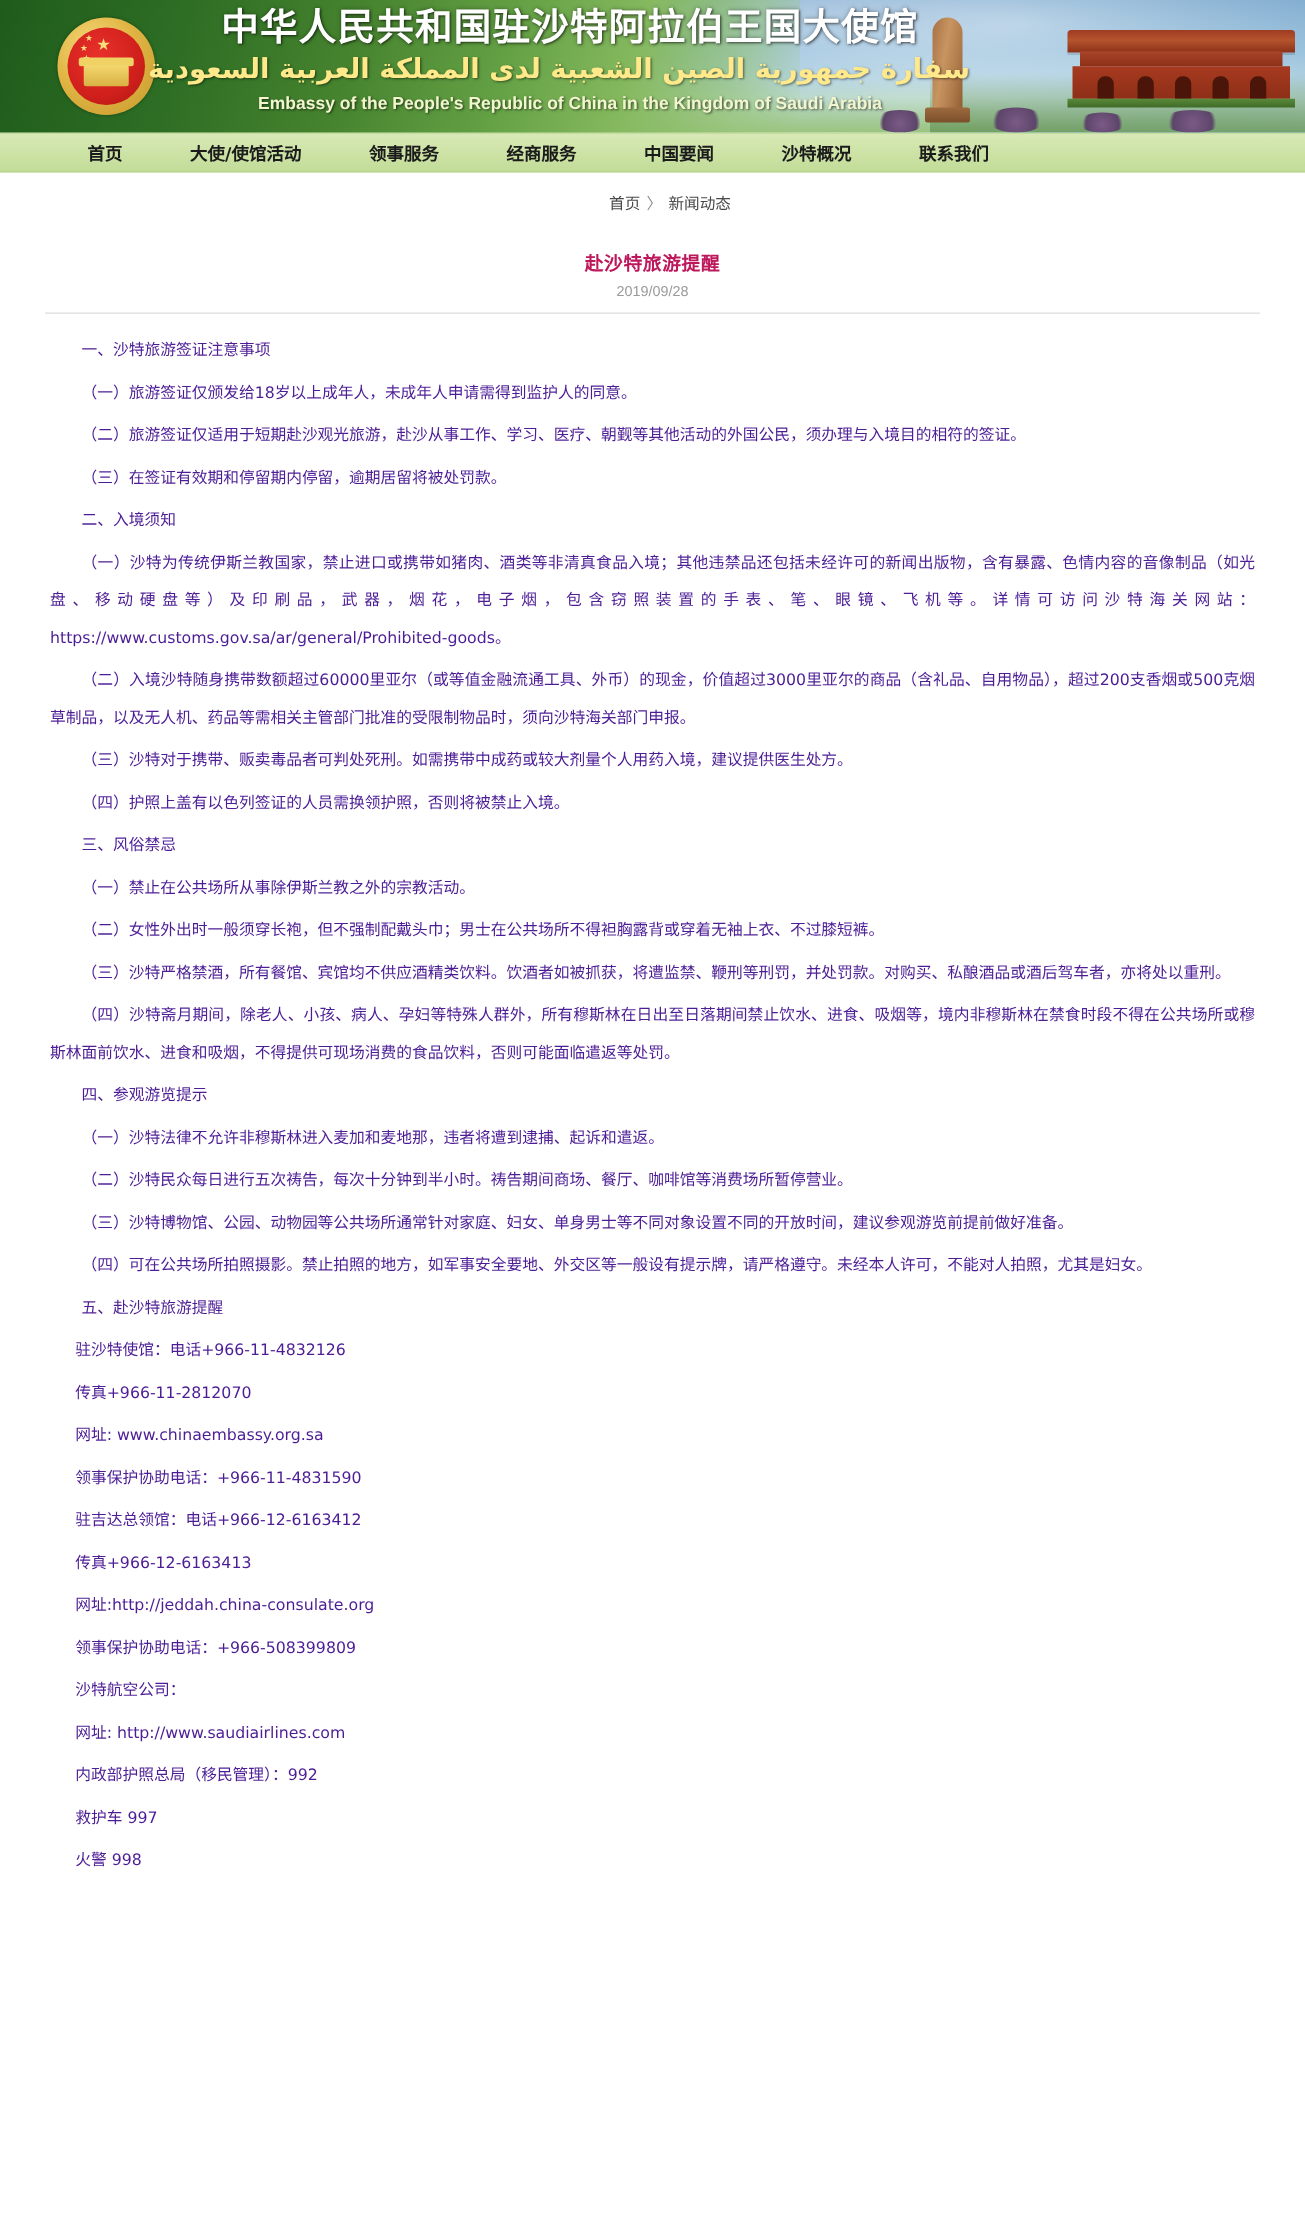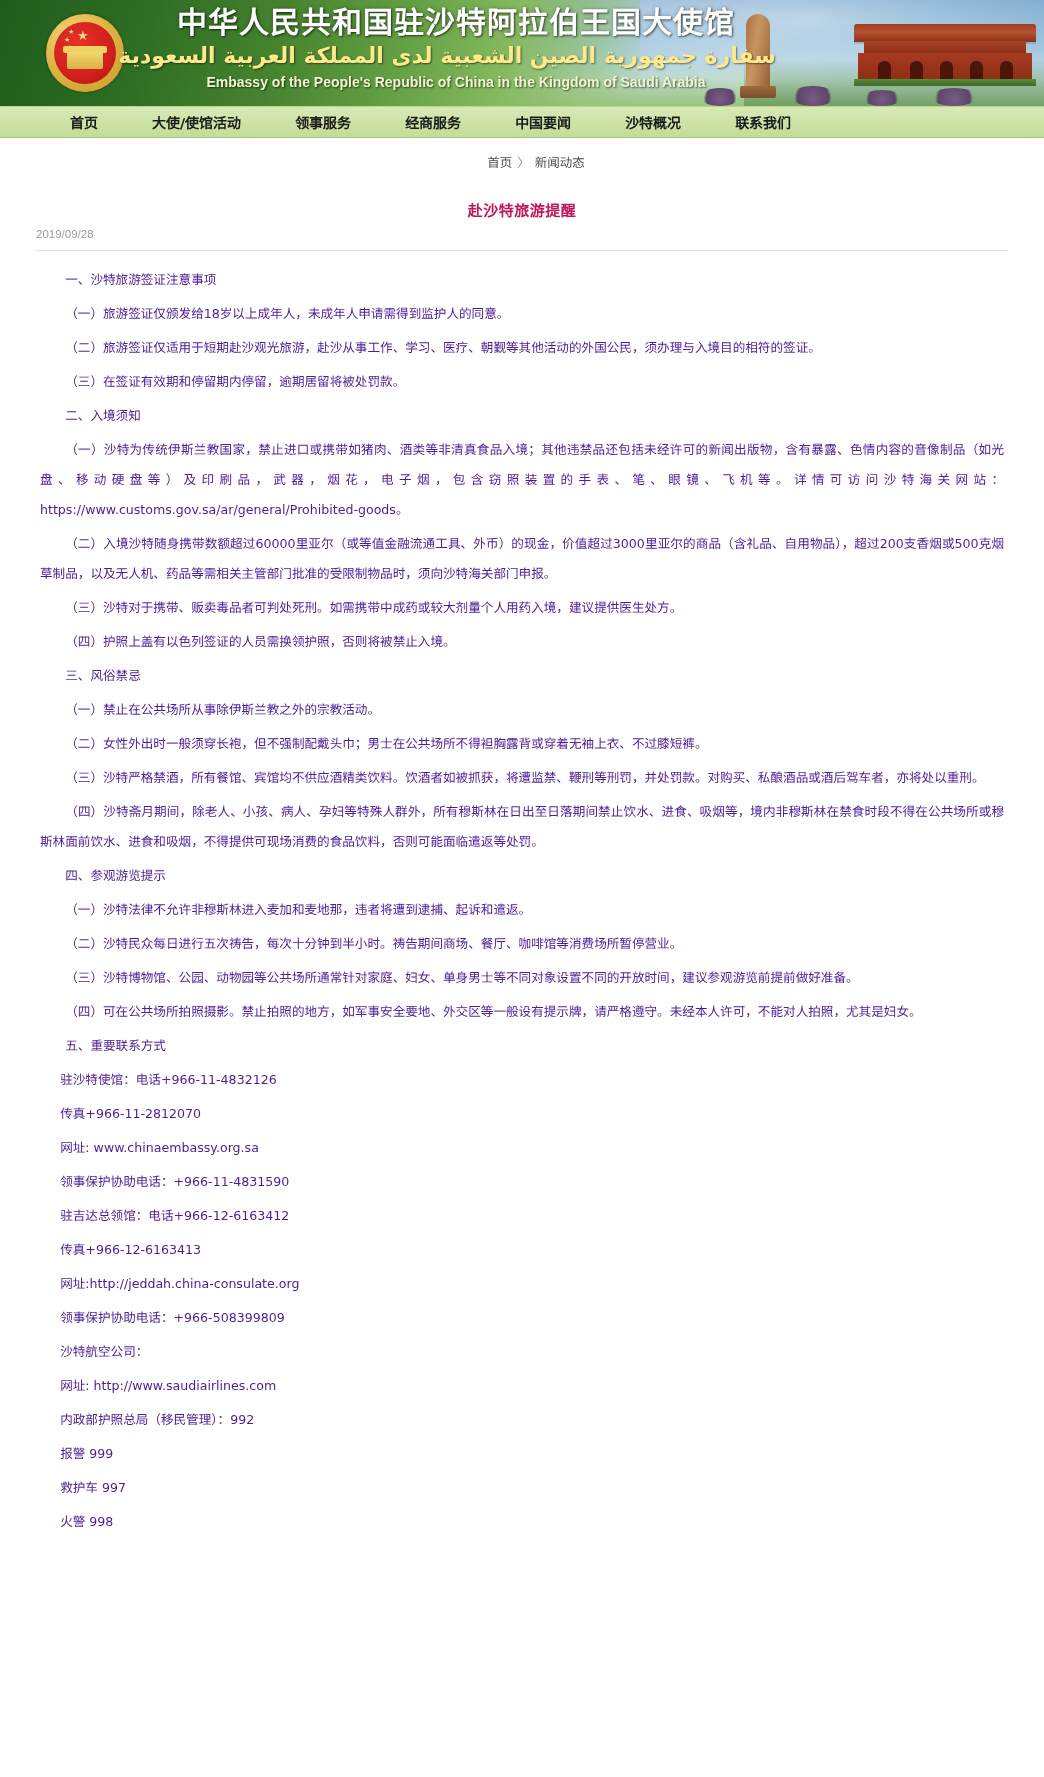--- a/index.html
+++ b/index.html
@@ -243,21 +243,21 @@
   .article-title {
     text-align: center;
     font-family: "DejaVu Sans", "Liberation Sans", sans-serif;
     font-size: 15px;
     font-weight: bold;
     color: #be185d;
     letter-spacing: 0.5px;
     padding-top: 12px;
   }
   .article-date {
-    text-align: left;
+    text-align: center;
     font-size: 11.5px;
     color: #9a9a9a;
     padding-top: 8px;
     padding-bottom: 10px;
     font-family: "Liberation Sans", sans-serif;
   }
   .rule {
     border-top: 1px solid #dddddd;
     margin: 0 0 14px 0;
     height: 0;
@@ -365,31 +365,30 @@
         <p class="heading">三、风俗禁忌</p>
         <p class="heading">（一）禁止在公共场所从事除伊斯兰教之外的宗教活动。</p>
         <p class="heading">（二）女性外出时一般须穿长袍，但不强制配戴头巾；男士在公共场所不得袒胸露背或穿着无袖上衣、不过膝短裤。</p>
         <p class="heading">（三）沙特严格禁酒，所有餐馆、宾馆均不供应酒精类饮料。饮酒者如被抓获，将遭监禁、鞭刑等刑罚，并处罚款。对购买、私酿酒品或酒后驾车者，亦将处以重刑。</p>
         <p class="heading">（四）沙特斋月期间，除老人、小孩、病人、孕妇等特殊人群外，所有穆斯林在日出至日落期间禁止饮水、进食、吸烟等，境内非穆斯林在禁食时段不得在公共场所或穆斯林面前饮水、进食和吸烟，不得提供可现场消费的食品饮料，否则可能面临遣返等处罚。</p>
         <p class="heading">四、参观游览提示</p>
         <p class="heading">（一）沙特法律不允许非穆斯林进入麦加和麦地那，违者将遭到逮捕、起诉和遣返。</p>
         <p class="heading">（二）沙特民众每日进行五次祷告，每次十分钟到半小时。祷告期间商场、餐厅、咖啡馆等消费场所暂停营业。</p>
         <p class="heading">（三）沙特博物馆、公园、动物园等公共场所通常针对家庭、妇女、单身男士等不同对象设置不同的开放时间，建议参观游览前提前做好准备。</p>
         <p class="heading">（四）可在公共场所拍照摄影。禁止拍照的地方，如军事安全要地、外交区等一般设有提示牌，请严格遵守。未经本人许可，不能对人拍照，尤其是妇女。</p>
-        <p class="heading">五、重要联系方式</p>
+        <p class="heading">五、赴沙特旅游提醒</p>
         <p class="contact">驻沙特使馆：电话+966-11-4832126</p>
         <p class="contact">传真+966-11-2812070</p>
         <p class="contact">网址: www.chinaembassy.org.sa</p>
         <p class="contact">领事保护协助电话：+966-11-4831590</p>
         <p class="contact">驻吉达总领馆：电话+966-12-6163412</p>
         <p class="contact">传真+966-12-6163413</p>
         <p class="contact">网址:http://jeddah.china-consulate.org</p>
         <p class="contact">领事保护协助电话：+966-508399809</p>
         <p class="contact">沙特航空公司：</p>
         <p class="contact">网址: http://www.saudiairlines.com</p>
         <p class="contact">内政部护照总局（移民管理）：992</p>
-        <p class="contact">报警 999</p>
         <p class="contact">救护车 997</p>
         <p class="contact">火警 998</p>
       </div>
   </div>
 
 </div>
 
 </body></html>

